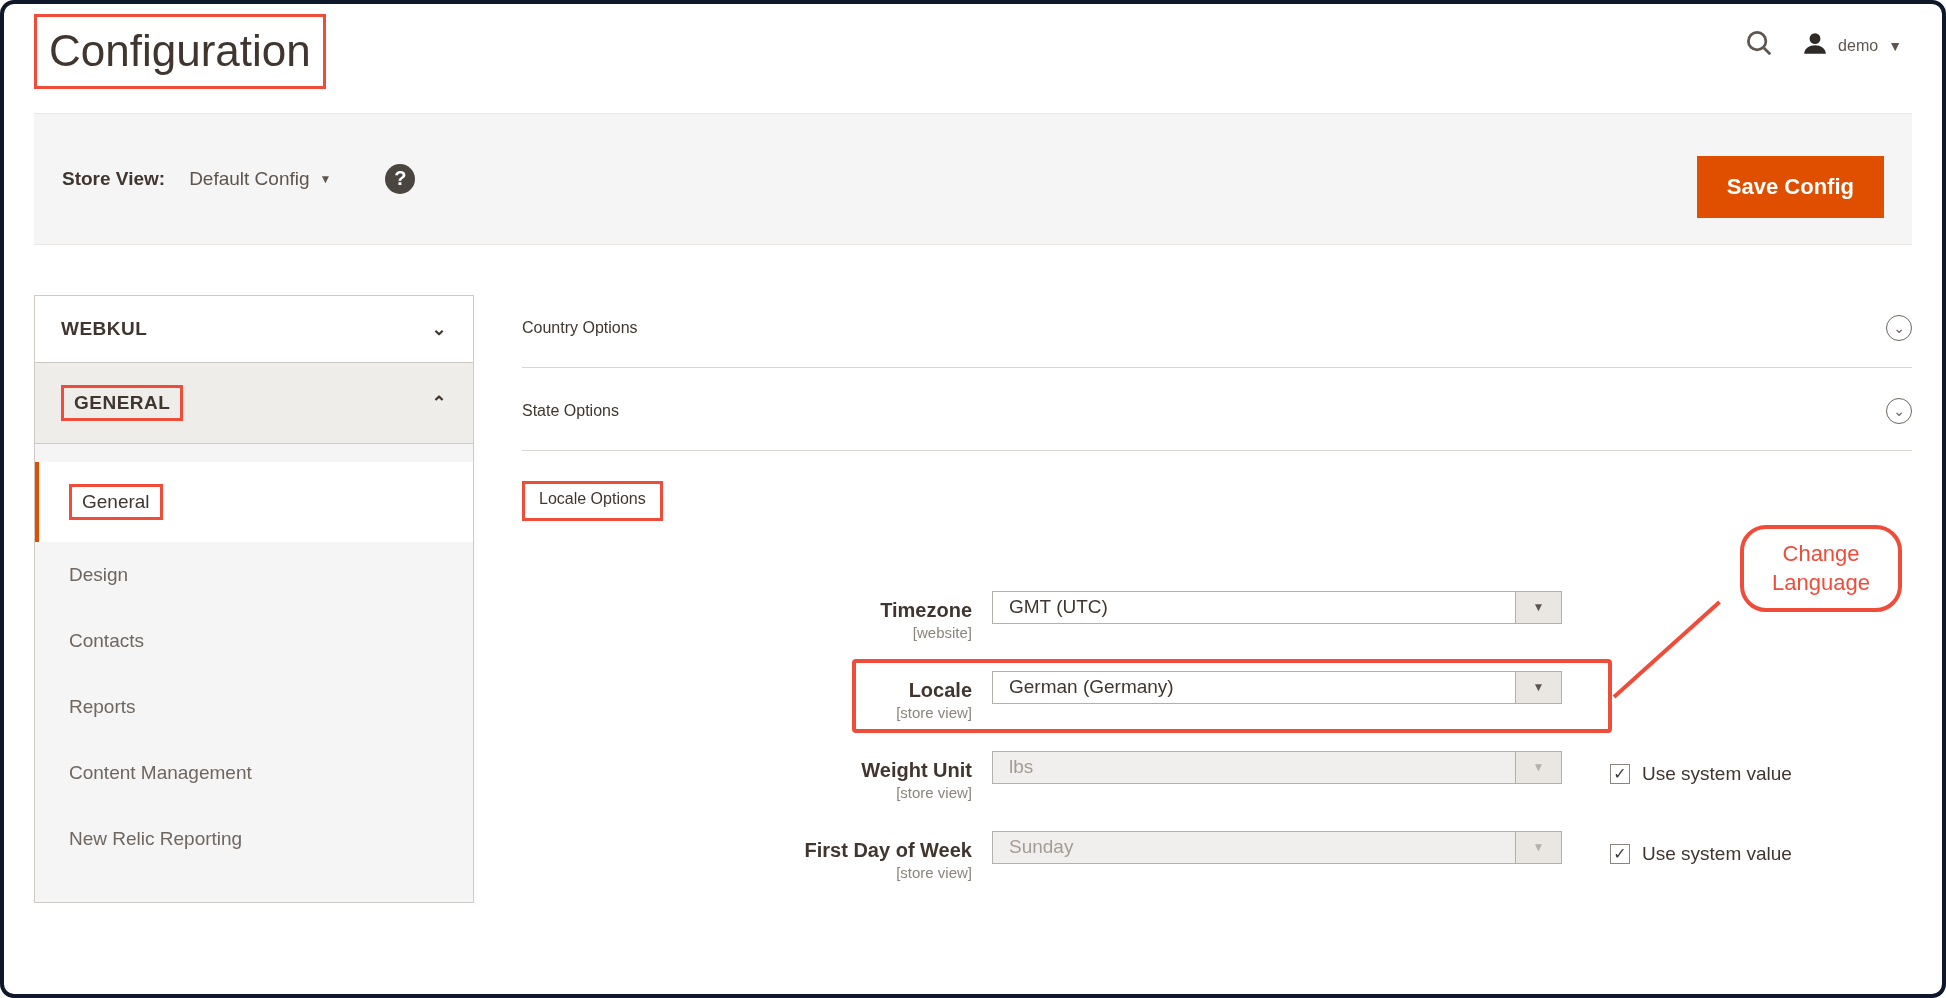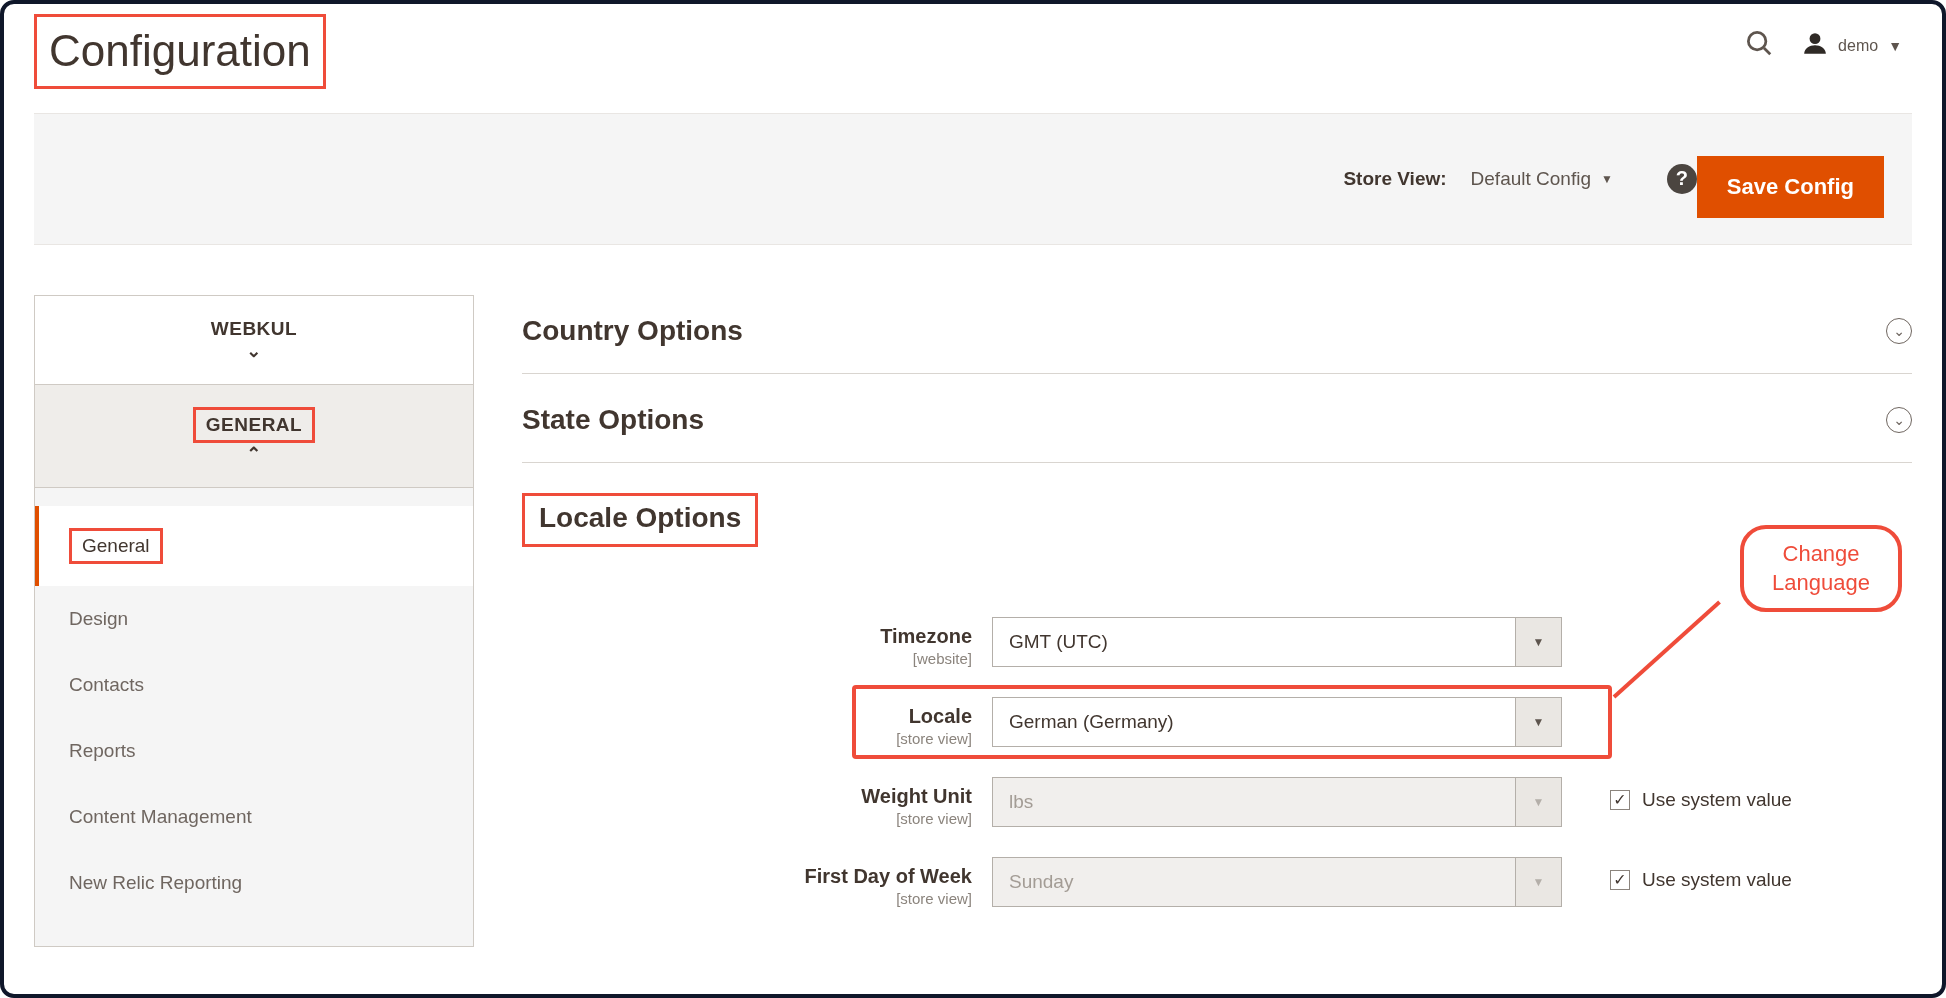--- a/index.html
+++ b/index.html
@@ -49,21 +49,21 @@
   .caret-down { font-size: 14px; color: #5e554e; }
   
   .toolbar {
     margin: 24px 30px 0 30px;
     background: #f5f5f5;
     border-top: 1px solid #e9e6e3;
     border-bottom: 1px solid #e9e6e3;
     padding: 26px 28px;
     display: flex;
     align-items: center;
-    justify-content: flex-end;
+    justify-content: space-between;
   }
   .toolbar-left { display: flex; align-items: center; gap: 24px; }
   .store-view-label { font-weight: 700; font-size: 19px; }
   .store-view-value { display: flex; align-items: center; gap: 10px; font-size: 19px; color: #5e554e; cursor: pointer; }
   .store-view-value .tri { font-size: 12px; }
   .help-icon {
     width: 30px; height: 30px; border-radius: 50%;
     background: #4b4540; color: #fff;
     display: flex; align-items: center; justify-content: center;
     font-weight: 700; font-size: 20px; margin-left: 30px;
@@ -95,21 +95,20 @@
     border: 1px solid #cfcac4;
     padding: 22px 26px;
     display: flex;
     justify-content: space-between;
     align-items: center;
     font-weight: 700;
     font-size: 19px;
     letter-spacing: 0.5px;
     cursor: pointer;
     background: #fff;
-    flex-direction: column;
   }
   .sb-group-head.expanded { background: #efedea; }
   .sb-group-head + .sb-group-head { border-top: none; }
   .sb-group-head .chev { font-size: 18px; }
   .sb-group-head.highlight .lbl {
     border: 3px solid #ef4c3a;
     padding: 4px 10px;
     display: inline-block;
   }
   .sb-items {
@@ -139,21 +138,21 @@
   
   .content { flex: 1; padding-top: 6px; }
   .section-head {
     display: flex;
     justify-content: space-between;
     align-items: center;
     padding: 14px 0 26px 0;
     border-bottom: 1px solid #d9d5d0;
     cursor: pointer;
   }
-  .section-head .title { font-size: 28px; font-weight: 700; }
+  .section-head .title { font-size: 16px; font-weight: 400; }
   .section-head.highlight .title {
     border: 3px solid #ef4c3a;
     padding: 6px 14px 10px 14px;
     display: inline-block;
   }
   .section-head .exp-icon {
     width: 26px; height: 26px; border: 1.5px solid #6f6660;
     border-radius: 50%; display: flex; align-items: center; justify-content: center;
     font-size: 14px; color: #6f6660;
   }
@@ -172,21 +171,21 @@
   .field-label { font-size: 20px; font-weight: 600; }
   .field-scope { font-size: 15px; color: #8b847d; display: block; margin-top: 2px; }
   .field-control-col {
     flex: 0 0 570px;
     position: relative;
   }
   .select-wrap {
     display: flex;
     border: 1px solid #b4afa9;
     background: #fff;
-    height: 50px;
+    height: 33px;
   }
   .select-wrap.disabled { background: #f1efed; }
   .select-wrap .val {
     flex: 1; padding: 0 16px; display: flex; align-items: center;
     font-size: 19px; color: #41362f;
   }
   .select-wrap.disabled .val { color: #a39c95; }
   .select-wrap .dd {
     width: 46px; border-left: 1px solid #b4afa9;
     background: #eae7e3; display: flex; align-items: center; justify-content: center;

